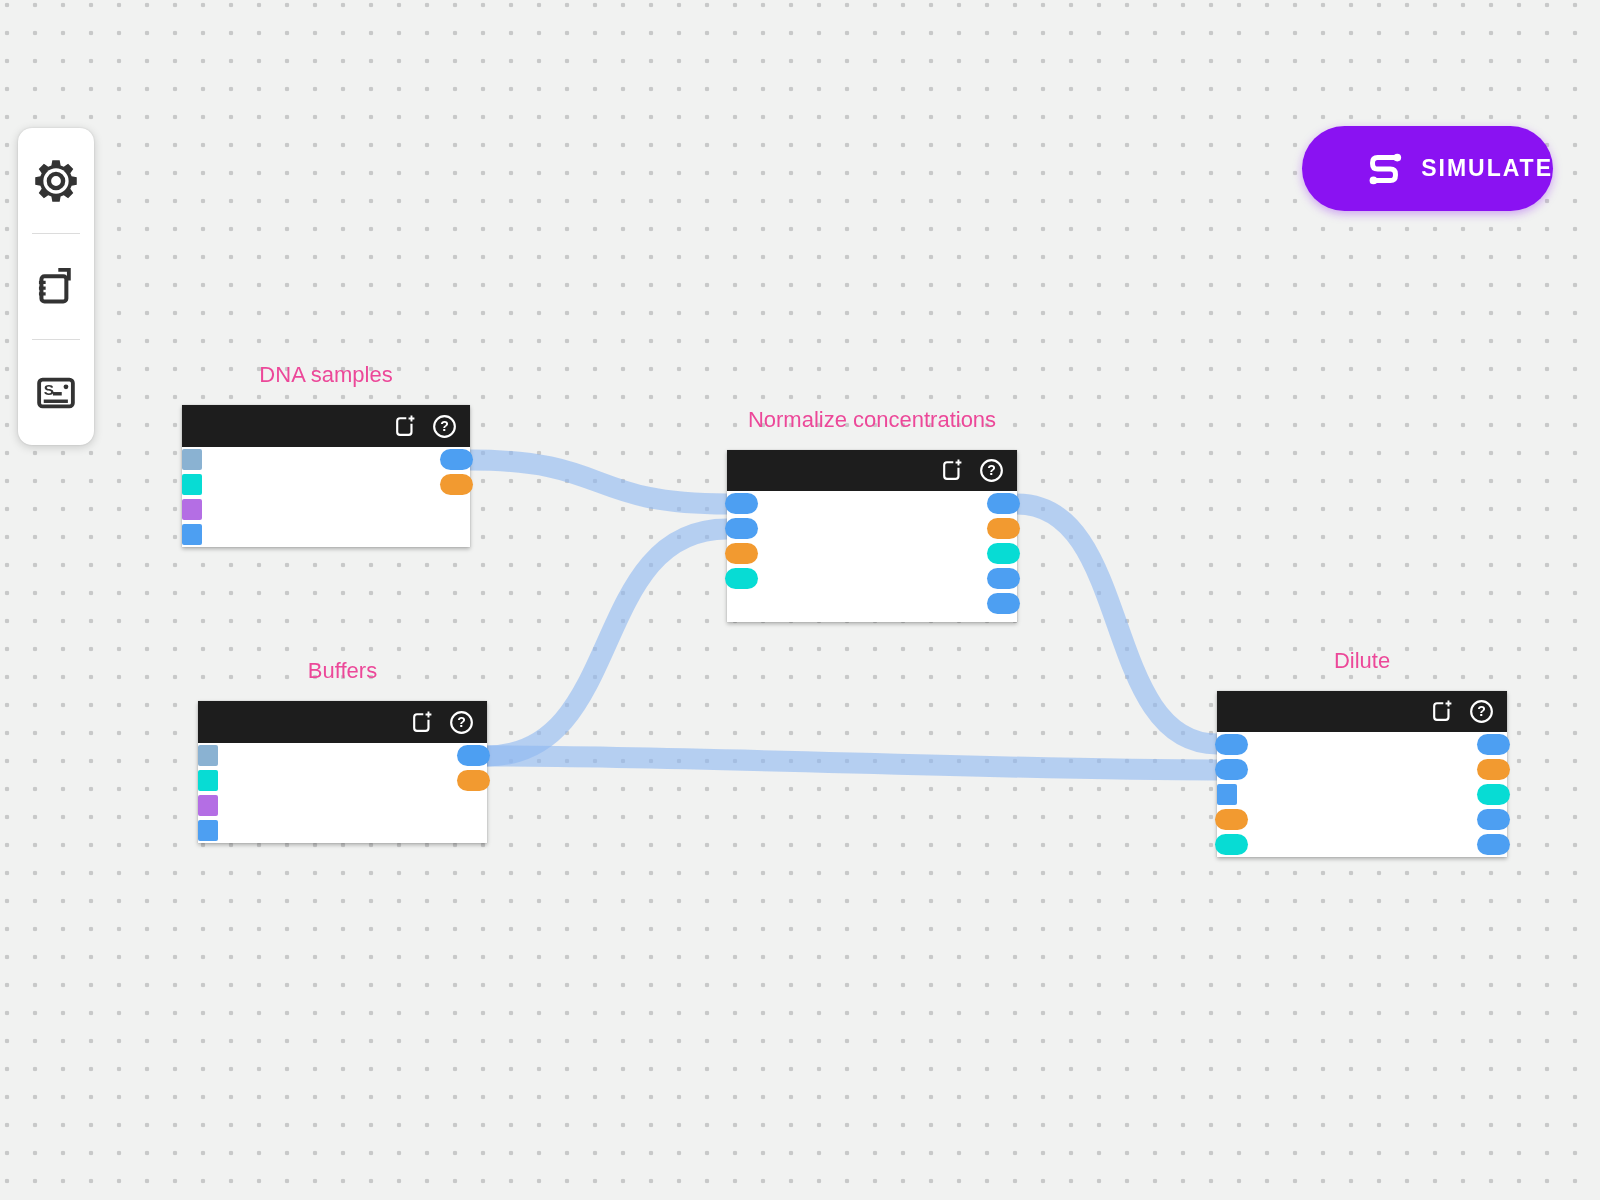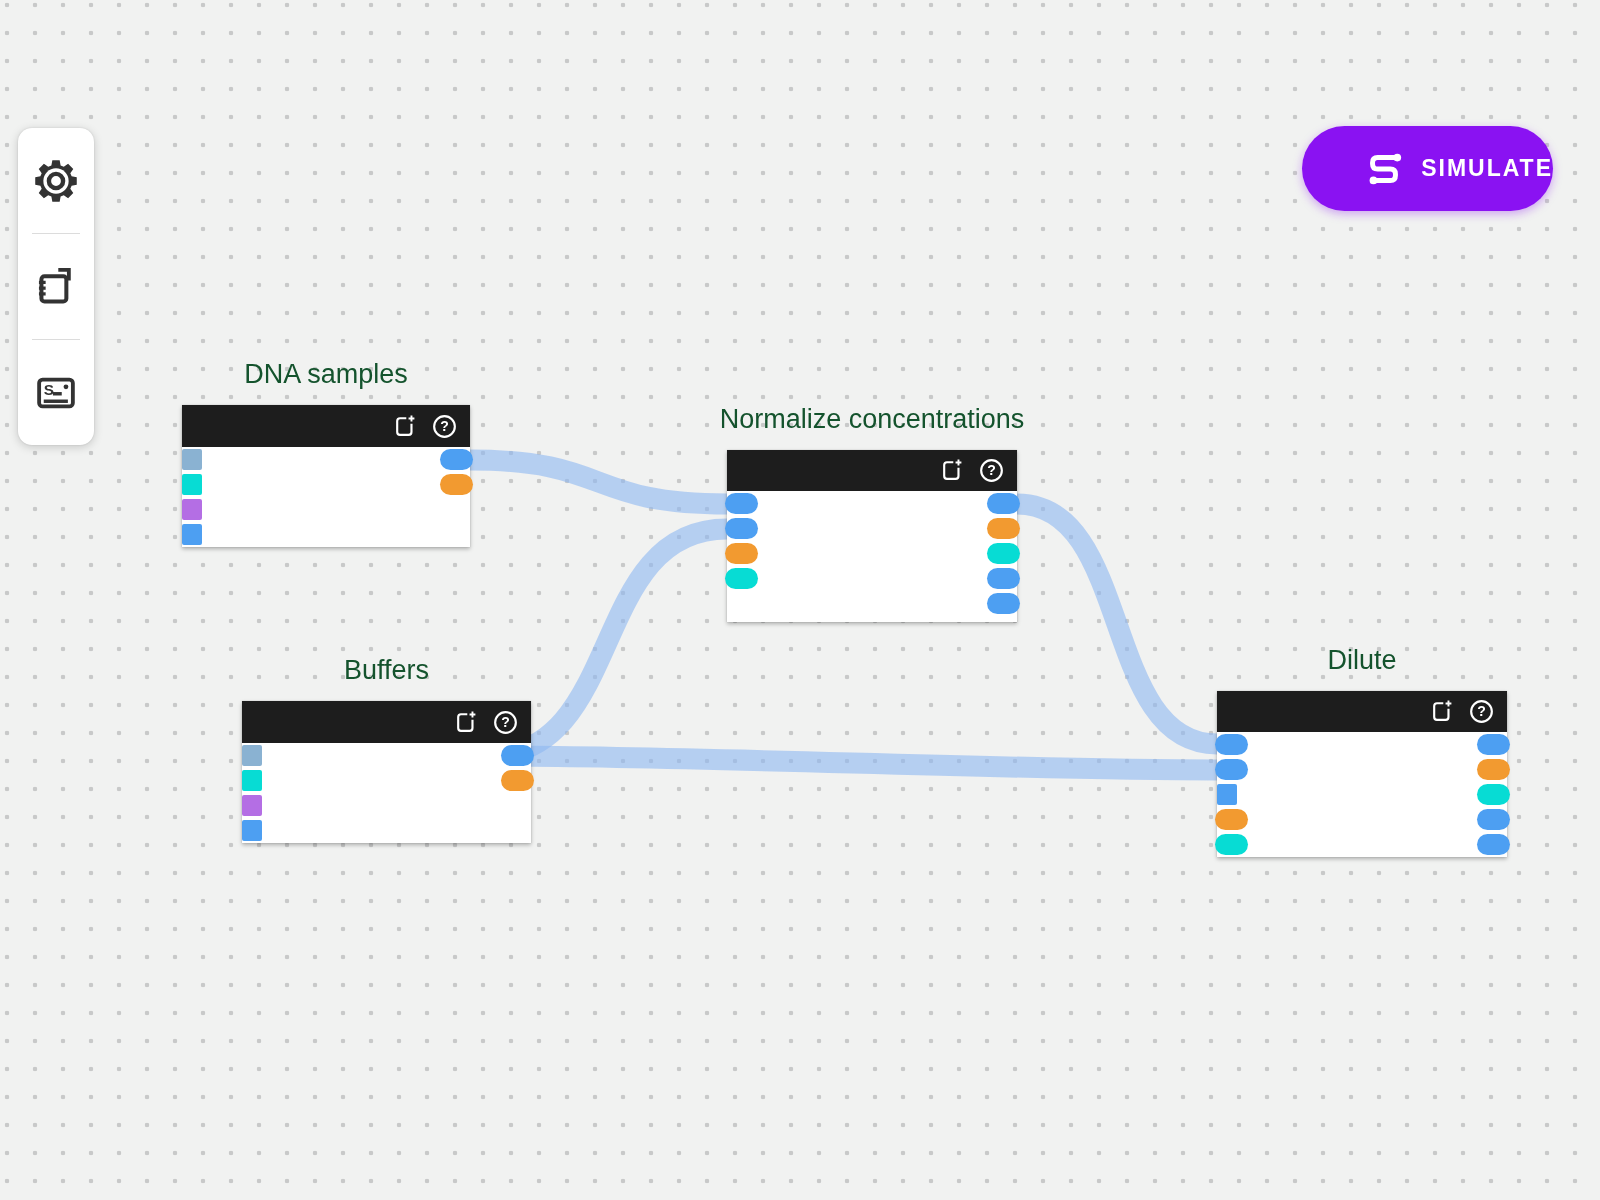--- a/index.html
+++ b/index.html
@@ -12,21 +12,21 @@
     background-position:-7px -9px;
   }
   #canvas{position:absolute;inset:0;cursor:grab;}
   #wire-layer{position:absolute;left:0;top:0;z-index:1;}
   #wire-layer path{fill:none;stroke-width:21px;}
   #node-layer{position:absolute;inset:0;z-index:2;}
 
   .node{position:absolute;background:#fff;box-shadow:0 2px 4px rgba(0,0,0,.28),0 0 1px rgba(0,0,0,.2);cursor:grab;}
   .node-title{
     position:absolute;bottom:calc(100% + 15px);left:50%;transform:translateX(-50%);
-    white-space:nowrap;font-size:27px;color:#14532d;line-height:31px;
+    white-space:nowrap;font-size:22px;color:#ec4899;line-height:31px;
   }
   .node-header{
     position:absolute;left:0;top:0;right:0;background:#1d1d1d;
     display:flex;align-items:center;justify-content:flex-end;gap:13px;padding-right:12px;box-sizing:border-box;
   }
   .node-header svg{display:block;cursor:pointer;}
   .node-body{position:absolute;left:0;right:0;background:#fff;}
   .port{position:absolute;display:block;height:21px;}
   .port.pill{width:33px;border-radius:10.5px;}
   .port.square{width:20px;border-radius:2px;}
@@ -77,21 +77,21 @@
      </svg>
         </div>
         <div class="node-body" style="top: 42px; height: 100px;"></div>
         <span class="port square in" style="background: rgb(138, 178, 210); top: 44px;"></span>
         <span class="port square in" style="background: rgb(7, 220, 212); top: 69px;"></span>
         <span class="port square in" style="background: rgb(180, 110, 228); top: 94px;"></span>
         <span class="port square in" style="background: rgb(77, 159, 242); top: 119px;"></span>
         <span class="port pill out" style="background: rgb(77, 159, 242); top: 44px;"></span>
         <span class="port pill out" style="background: rgb(242, 154, 48); top: 69px;"></span>
       </div>
-      <div class="node" style="left: 198px; top: 701px; width: 289px; height: 142px; margin-left: 44px;">
+      <div class="node" style="left: 198px; top: 701px; width: 289px; height: 142px;">
         <div class="node-title">Buffers</div>
         <div class="node-header" style="height: 42px;">
           <svg width="27" height="27" viewBox="0 0 24 24" fill="none" stroke="#ffffff">
        <path d="M18.2 2.3 V7.5 M15.6 4.9 H20.8" stroke-width="1.7"></path>
        <path d="M13.6 4.7 H8 Q5.5 4.7 5.5 7.2 V16.9 Q5.5 19.4 8 19.4 H15.7 Q18.2 19.4 18.2 16.9 V9.6" stroke-width="1.9"></path>
      </svg>
           <svg width="27" height="27" viewBox="0 0 24 24" fill="none">
        <circle cx="12" cy="12" r="9.2" stroke="#ffffff" stroke-width="1.9"></circle>
        <text x="12" y="16.4" text-anchor="middle" fill="#ffffff" font-family="Liberation Sans, sans-serif" font-size="12.5" font-weight="bold">?</text>
      </svg>

